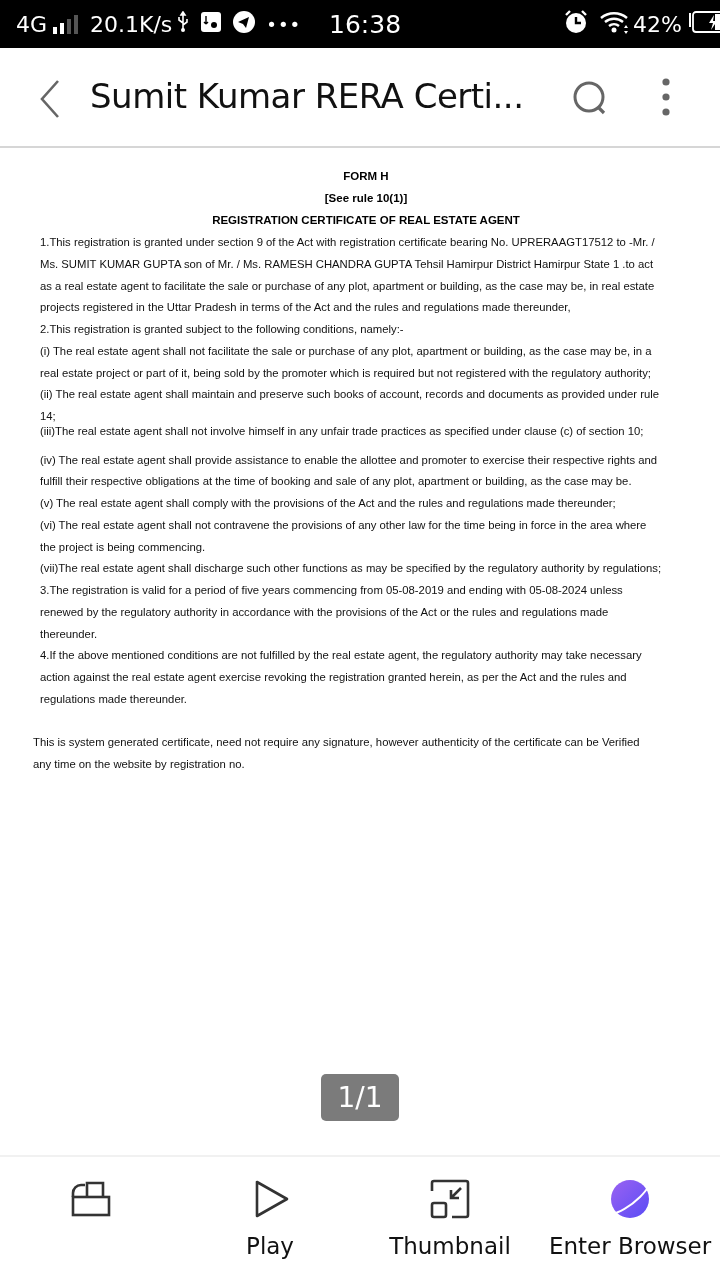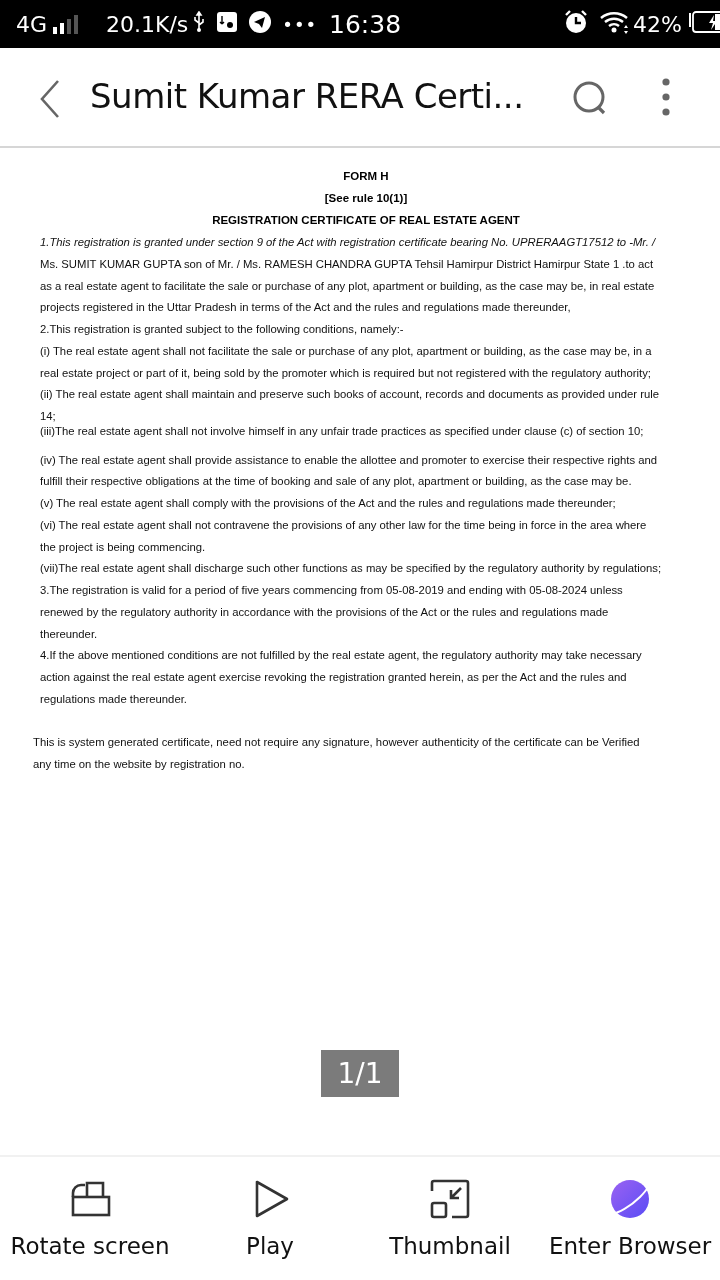--- a/index.html
+++ b/index.html
@@ -7,39 +7,39 @@
   .status-bar { position:absolute; top:0; left:0; width:720px; height:48px; background:#000; color:#fff; font-family:"DejaVu Sans", sans-serif; }
   .status-bar .sb { position:absolute; top:0; height:48px; display:flex; align-items:center; font-size:22px; }
   .app-bar { position:absolute; top:48px; left:0; width:720px; height:100px; background:#fff; border-bottom:2px solid #d6d6d6; }
   .back-btn { position:absolute; left:36px; top:30px; width:30px; height:42px; }
   .title { position:absolute; left:90px; top:28px; font-size:34px; color:#111; font-family:"DejaVu Sans", sans-serif; letter-spacing:-0.5px; white-space:nowrap; }
   .search-btn { position:absolute; left:570px; top:30px; width:40px; height:40px; }
   .more-btn { position:absolute; left:652px; top:28px; width:28px; height:44px; }
   .doc { position:absolute; top:150px; left:0; width:664px; height:1005px; background:#fff; }
   .doc .center { position:absolute; left:0; width:732px; text-align:center; font-weight:bold; font-size:11.5px; color:#000; }
   .doc .line { position:absolute; left:40px; font-size:11.3px; color:#111; white-space:nowrap; }
-  .page-indicator { position:absolute; left:321px; top:1050px; width:78px; height:47px; background:#7b7b7b; border-radius:0; color:#fff; font-size:28px; text-align:center; line-height:47px; font-family:"DejaVu Sans", sans-serif; }
+  .page-indicator { position:absolute; left:321px; top:1074px; width:78px; height:47px; background:#7b7b7b; border-radius:5px; color:#fff; font-size:28px; text-align:center; line-height:47px; font-family:"DejaVu Sans", sans-serif; }
   .bottom-bar { position:absolute; top:1155px; left:0; width:720px; height:125px; background:#fff; border-top:2px solid #f1f1f1; }
   .bottom-item { position:absolute; top:0; height:125px; display:flex; flex-direction:column; align-items:center; }
   .bottom-item .ic { margin-top:20px; width:44px; height:44px; }
   .bottom-item .lbl { margin-top:12px; font-size:23px; color:#111; font-family:"DejaVu Sans", sans-serif; white-space:nowrap; }
 </style>
 </head>
 <body>
 
 <div class="status-bar">
   <div class="sb" style="left:16px;">
     <span>4G</span>
     <span style="margin-left:6px;display:inline-flex;align-items:flex-end;height:20px;gap:3px;">
       <i style="display:block;width:4px;height:7px;background:#fff;"></i>
       <i style="display:block;width:4px;height:11px;background:#fff;"></i>
       <i style="display:block;width:4px;height:15px;background:#555;"></i>
       <i style="display:block;width:4px;height:19px;background:#555;"></i>
     </span>
-    <span style="margin-left:28px;">20.1K/s</span>
+    <span style="margin-left:12px;">20.1K/s</span>
     <span style="margin-left:4px;">
       <svg width="14" height="22" viewBox="0 0 14 22">
           <path d="M7 1v18M7 1l-2 3h4zM7 12l-4-3V6M7 14l4-3V8" stroke="#fff" stroke-width="1.6" fill="none"></path>
           <circle cx="7" cy="19" r="2" fill="#fff"></circle>
         </svg>
     </span>
     <span style="margin-left:10px;">
       <svg width="22" height="22" viewBox="0 0 22 22">
           <rect x="1" y="1" width="20" height="20" rx="3" fill="#fff"></rect>
           <circle cx="14" cy="14" r="3" fill="#000"></circle>
@@ -102,21 +102,21 @@
         <circle cx="14" cy="36" r="3.6" fill="#666"></circle>
       </svg>
   </div>
 </div>
 
 <div class="doc">
   <div class="center" style="top:20px;">FORM H</div>
   <div class="center" style="top:42px;">[See rule 10(1)]</div>
   <div class="center" style="top:64px;">REGISTRATION CERTIFICATE OF REAL ESTATE AGENT</div>
   <div id="doc-lines">
-      <div class="line" style="top: 86px; font-style: italic;">1.This registration is granted under section 9 of the Act with registration certificate bearing No. UPRERAAGT17512 to -Mr. /</div>
+      <div class="line" style="top: 86px;">1.This registration is granted under section 9 of the Act with registration certificate bearing No. UPRERAAGT17512 to -Mr. /</div>
       <div class="line" style="top: 107.75px;">Ms. SUMIT KUMAR GUPTA son of Mr. / Ms. RAMESH CHANDRA GUPTA Tehsil Hamirpur District Hamirpur State 1 .to act</div>
       <div class="line" style="top: 129.5px;">as a real estate agent to facilitate the sale or purchase of any plot, apartment or building, as the case may be, in real estate</div>
       <div class="line" style="top: 151.25px;">projects registered in the Uttar Pradesh in terms of the Act and the rules and regulations made thereunder,</div>
       <div class="line" style="top: 173px;">2.This registration is granted subject to the following conditions, namely:-</div>
       <div class="line" style="top: 194.75px;">(i) The real estate agent shall not facilitate the sale or purchase of any plot, apartment or building, as the case may be, in a</div>
       <div class="line" style="top: 216.5px;">real estate project or part of it, being sold by the promoter which is required but not registered with the regulatory authority;</div>
       <div class="line" style="top: 238.25px;">(ii) The real estate agent shall maintain and preserve such books of account, records and documents as provided under rule</div>
       <div class="line" style="top: 260px;">14;</div>
       <div class="line" style="top: 275px;">(iii)The real estate agent shall not involve himself in any unfair trade practices as specified under clause (c) of section 10;</div>
       <div class="line" style="top: 303.5px;">(iv) The real estate agent shall provide assistance to enable the allottee and promoter to exercise their respective rights and</div>
@@ -139,21 +139,20 @@
 </div>
 
 <div class="page-indicator">1/1</div>
 
 <div class="bottom-bar">
   <div class="bottom-item" style="left:0;width:180px;">
     <svg class="ic" viewBox="0 0 44 44">
         <rect x="5" y="20" width="36" height="18" stroke="#333" stroke-width="2.6" fill="none"></rect>
         <path d="M5 20v-4a8 8 0 0 1 8-8h4M19 20V6h16v14" stroke="#333" stroke-width="2.6" fill="none"></path>
       </svg>
-    <span class="lbl">Rotate screen</span>
   </div>
   <div class="bottom-item" style="left:180px;width:180px;">
     <svg class="ic" viewBox="0 0 44 44">
         <path d="M9 5v34l30-17z" stroke="#333" stroke-width="2.6" fill="none" stroke-linejoin="round"></path>
       </svg>
     <span class="lbl">Play</span>
   </div>
   <div class="bottom-item" style="left:360px;width:180px;">
     <svg class="ic" viewBox="0 0 44 44">
         <path d="M4 14V6a2 2 0 0 1 2-2h32a2 2 0 0 1 2 2v32a2 2 0 0 1-2 2H24" stroke="#333" stroke-width="2.6" fill="none"></path>

